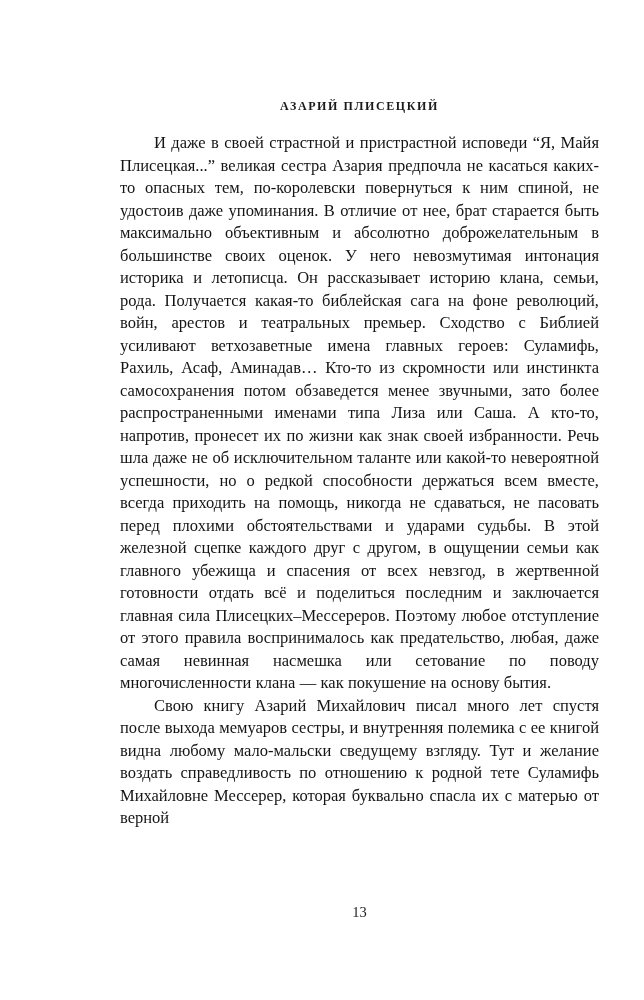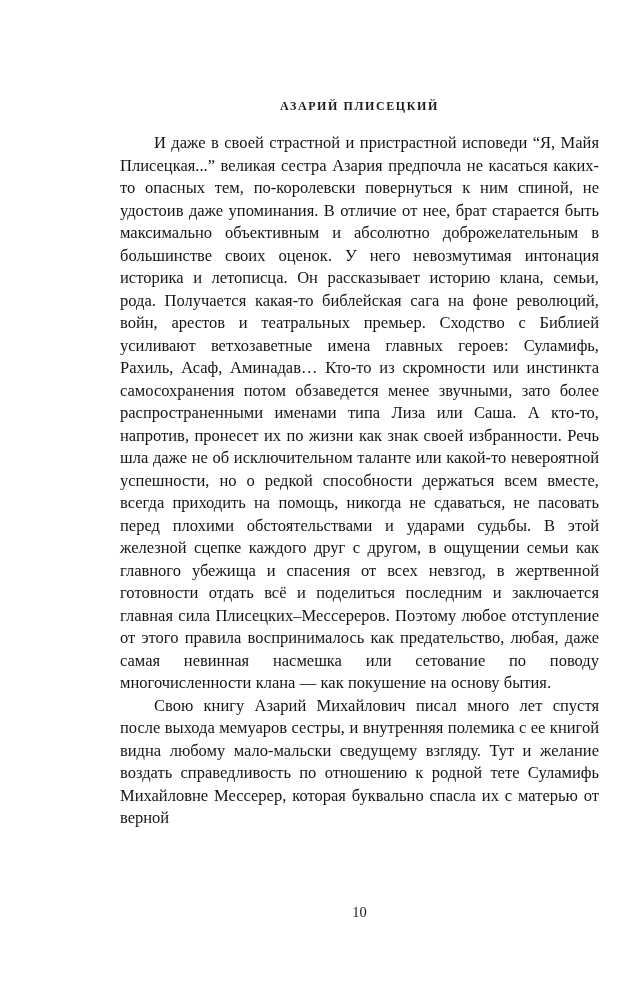--- a/index.html
+++ b/index.html
@@ -61,15 +61,15 @@
 
 <div class="book-page">
 
   <div class="running-head">АЗАРИЙ ПЛИСЕЦКИЙ</div>
 
   <div class="body-text">
     <p>И даже в своей страстной и пристрастной исповеди “Я, Майя Плисецкая...” великая сестра Азария предпочла не касаться каких-то опасных тем, по-королевски повернуться к ним спиной, не удостоив даже упоминания. В отличие от нее, брат старается быть максимально объективным и абсолютно доброжелательным в большинстве своих оценок. У него невозмутимая интонация историка и летописца. Он рассказывает историю клана, семьи, рода. Получается какая-то библейская сага на фоне революций, войн, арестов и театральных премьер. Сходство с Библией усиливают ветхозаветные имена главных героев: Суламифь, Рахиль, Асаф, Аминадав… Кто-то из скромности или инстинкта самосохранения потом обзаведется менее звучными, зато более распространенными именами типа Лиза или Саша. А кто-то, напротив, пронесет их по жизни как знак своей избранности. Речь шла даже не об исключительном таланте или какой-то невероятной успешности, но о редкой способности держаться всем вместе, всегда приходить на помощь, никогда не сдаваться, не пасовать перед плохими обстоятельствами и ударами судьбы. В этой железной сцепке каждого друг с другом, в ощущении семьи как главного убежища и спасения от всех невзгод, в жертвенной готовности отдать всё и поделиться последним и заключается главная сила Плисецких–Мессереров. Поэтому любое отступление от этого правила воспринималось как предательство, любая, даже самая невинная насмешка или сетование по поводу многочисленности клана — как покушение на основу бытия.</p>
     <p>Свою книгу Азарий Михайлович писал много лет спустя после выхода мемуаров сестры, и внутренняя полемика с ее книгой видна любому мало-мальски сведущему взгляду. Тут и желание воздать справедливость по отношению к родной тете Суламифь Михайловне Мессерер, которая буквально спасла их с матерью от верной</p>
   </div>
 
-  <div class="page-number">10</div>
+  <div class="page-number">13</div>
 
 </div>
 
 </body></html>

